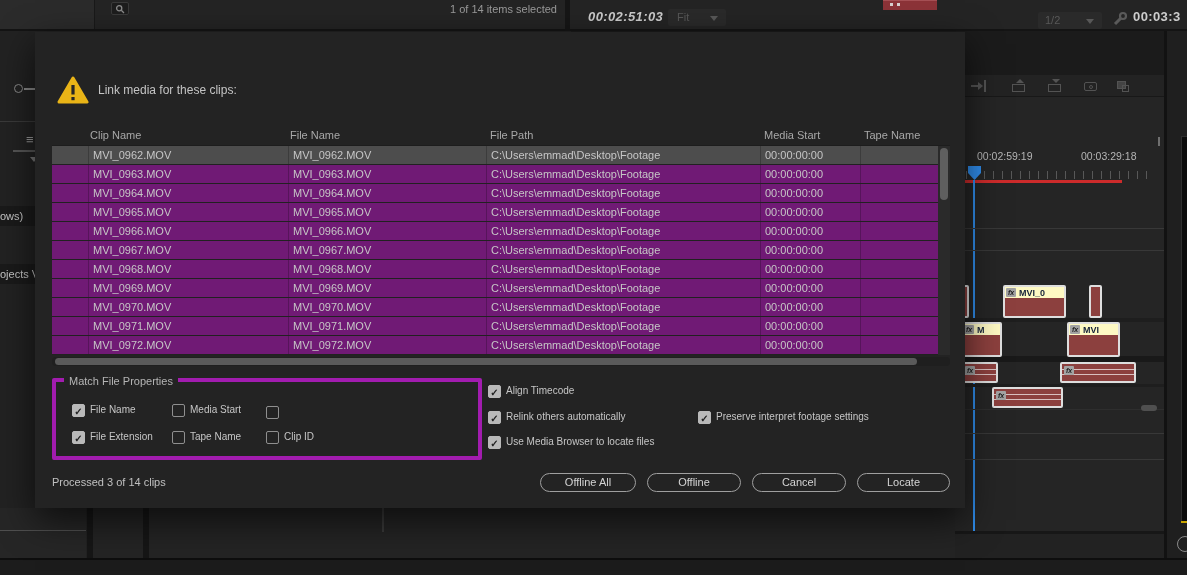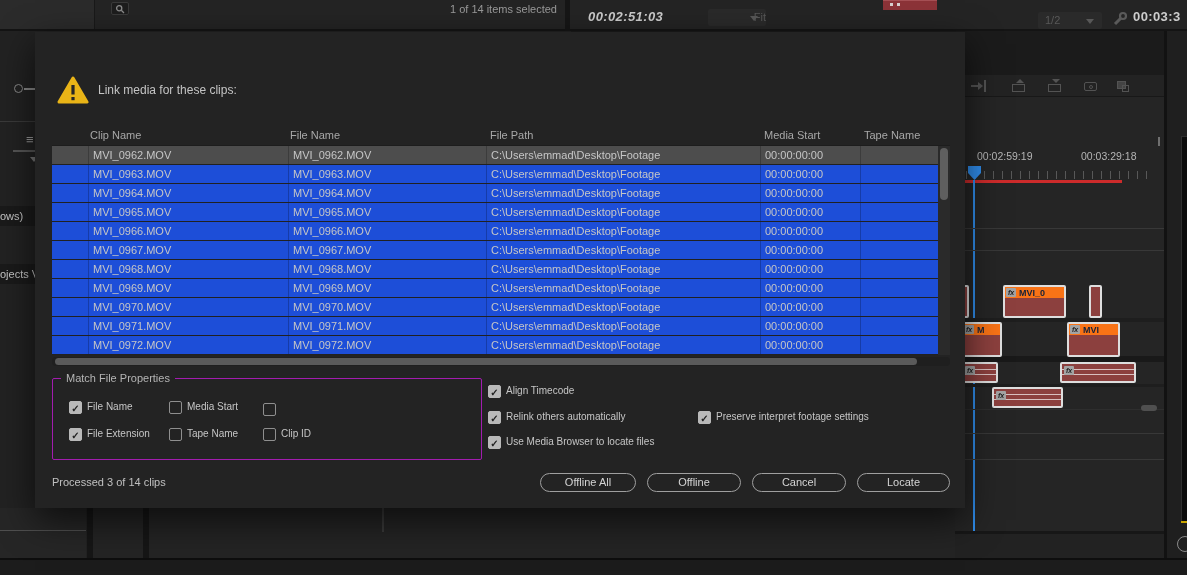--- a/index.html
+++ b/index.html
@@ -10,21 +10,21 @@
 
   
   .top-bar { left:0; top:0; width:1187px; height:31px; background:#242424; border-bottom:2px solid #141414; }
   .tl-block { left:0; top:0; width:95px; height:29px; background:#2b2b2b; border-right:1px solid #191919; }
   .search-box { left:111px; top:2px; width:18px; height:13px; background:#1d1d1d; border:1px solid #3a3a3a; border-radius:2px; display:flex; align-items:center; justify-content:center; }
   .items-selected { left:380px; top:3px; width:177px; text-align:right; font-size:11px; color:#9a9a9a; }
   .tb-divider { left:565px; top:0; width:5px; height:31px; background:#161616; }
   .tc { font-size:13px; font-weight:bold; color:#cccccc; letter-spacing:0.4px; }
   .src-tc { left:588px; top:9px;font-style:italic; }
   .dd { background:#2a2a2a; border-radius:2px; color:#585858; font-size:11px; }
-  .fit-dd { left:708px; top:9px; width:58px; height:17px; line-height:17px; padding-left:9px;text-align:right; }
+  .fit-dd { left:668px; top:9px; width:58px; height:17px; line-height:17px; padding-left:9px; }
   .zoom-dd { left:1038px; top:12px; width:64px; height:17px; line-height:17px; padding-left:7px; }
   .tri-down { width:0; height:0; border-left:4px solid transparent; border-right:4px solid transparent; border-top:5px solid #585858; }
   .red-clip { left:883px; top:0; width:54px; height:10px; background:#8c3338; border-top:1px solid #a65055; }
   .red-clip i { position:absolute; width:3px; height:3px; background:#d8d0d0; top:2px; }
   .prog-tc { left:1133px; top:9px; width:54px; overflow:hidden; white-space:nowrap; }
 
   
   .monitor-video { left:571px; top:31px; width:593px; height:44px; background:#1b1b1b; }
   .monitor-icons { left:571px; top:75px; width:593px; height:22px; background:#232323; border-bottom:1px solid #181818; }
   .mi { position:absolute; top:4px; height:14px; opacity:0.85; }
@@ -38,21 +38,21 @@
   .timeline { left:571px; top:97px; width:593px; height:435px; background:#252525; }
   .t-line { position:absolute; left:0; width:593px; height:1px; background:#383838; }
   .ruler-tc { position:absolute; font-size:10.5px; color:#b5b5b5; }
   .ticks { position:absolute; left:395px; top:74px; width:182px; height:8px;
     background:repeating-linear-gradient(to right, #585858 0 1px, transparent 1px 9px); }
   .render-bar { position:absolute; left:394px; top:83px; width:157px; height:3px; background:#cc2b2b; }
   .playhead-head { position:absolute; left:397px; top:69px; width:13px; height:14px; background:#2f8ceb;
     clip-path:polygon(0 0,100% 0,100% 50%,50% 100%,0 50%); }
   .playhead-line { position:absolute; left:402px; top:83px; width:2px; height:351px; background:#2f8ceb; }
   .clip { position:absolute; border:2px solid #dedede; border-radius:2px; background:#8c403e; overflow:hidden; }
-  .clip .head { height:11px; background:#f97316; display:flex; align-items:center; padding-left:1px; }
+  .clip .head { height:11px; background:#fef9c3; display:flex; align-items:center; padding-left:1px; }
   .fx { min-width:10px; height:9px; background:#a3a3a3; color:#1c1c1c; font-style:italic; font-weight:bold; font-size:7px; line-height:9px; text-align:center; border-radius:1px; }
   .clip .lbl { font-size:9px; font-weight:bold; color:#15223a; margin-left:3px; }
   .clip.audio { background:linear-gradient(#8c403e 0 5px, #d9c0c0 5px 6px, #8c403e 6px 10px, #d9c0c0 10px 11px, #8c403e 11px 100%); }
   .clip.audio .fx { position:absolute; top:2px; left:2px; }
 
   
   .lp-row { left:0; width:35px; height:20px; background:#1a1a1a; color:#c5c5c5; font-size:11px; line-height:20px; overflow:hidden; white-space:nowrap; }
   .menu-glyph { color:#999; font-size:13px; }
   .chev { width:0; height:0; border-left:4px solid transparent; border-right:4px solid transparent; border-top:5px solid #777; }
   .bottom-bar { left:0; top:558px; width:1187px; height:17px; background:#1c1c1c; border-top:2px solid #0e0e0e; }
@@ -62,32 +62,32 @@
   .dlg-titlebar { left:0; top:0; width:930px; height:30px; background:#ffffff; }
   .dlg-title { left:12px; top:8px; font-size:13px; color:#1a1a1a; }
   .dlg-close { left:906px; top:7px; width:18px; height:18px; text-align:center; font-size:13px; line-height:18px; color:#333; cursor:default; }
   .dlg-msg { left:63px; top:51px; font-size:12px; color:#c4c4c4; }
   .warn { left:22px; top:44px; }
 
   .tbl { left:17px; top:94px; width:898px; }
   .tbl-head { position:relative; height:19px; }
   .tbl-head .hc { position:absolute; top:0; height:19px; line-height:19px; font-size:11px; color:#a8a8a8; }
   .tbl-body { position:relative; border-top:1px solid #1d1d1d; }
-  .trow { position:relative; display:flex; height:19px; background:#1d4ed8; border-bottom:1px solid #212121; }
+  .trow { position:relative; display:flex; height:19px; background:#701a75; border-bottom:1px solid #212121; }
   .trow.selected { background:#4d4d4d; }
   .trow .c { height:18px; line-height:18px; font-size:11px; color:#c6c6c6; padding-left:4px; overflow:hidden; white-space:nowrap; border-left:1px solid rgba(0,0,0,0.22); }
   .trow .c:first-child { border-left:none; }
   .c.w-sel{ width:36px; padding-left:0; } .c.w-clip{ width:200px; } .c.w-file{ width:198px; }
   .c.w-path{ width:274px; } .c.w-start{ width:100px; } .c.w-tape{ width:76px; }
   .vscroll { position:absolute; right:0; top:0; width:12px; height:209px; background:#2a2a2a; }
   .vscroll .thumb { position:absolute; left:2px; top:2px; width:8px; height:52px; background:#5f5f5f; border-radius:4px; }
   .hscroll { position:relative; margin-top:2px; height:9px; background:#1f1f1f; border-radius:4px; }
   .hscroll .thumb { position:absolute; left:3px; top:1px; width:862px; height:7px; background:#5a5a5a; border-radius:4px; }
 
-  .fieldset { left:17px; top:346px; width:430px; height:82px; border:1px solid #a21caf; border-radius:2px; }
+  .fieldset { left:17px; top:346px; width:430px; height:82px; border:4px solid #a21caf; border-radius:2px; }
   .legend { position:absolute; top:-7px; left:8px; background:#232323; padding:0 5px; font-size:11px; color:#b5b5b5; }
   .cb { position:absolute; width:13px; height:13px; border:1px solid #8f8f8f; border-radius:2px; background:transparent; }
   .cb .mark { display:none; }
   .cb.checked { background:#b9b9b9; border-color:#b9b9b9; }
   .cb.checked .mark { display:block; color:#1e1e1e; font-weight:bold; font-size:10px; line-height:13px; text-align:center; }
   .cb-label { position:absolute; font-size:10px; color:#c6c6c6; }
   .desc-dd { position:absolute; left:230px; top:21px; width:181px; height:19px; background:#2b2b2b; border-radius:2px; }
   .desc-dd span { position:absolute; left:8px; top:3px; font-size:11px; color:#5c5c5c; }
   .desc-dd .tri-down { position:absolute; right:8px; top:8px; border-top-color:#5c5c5c; }
 

